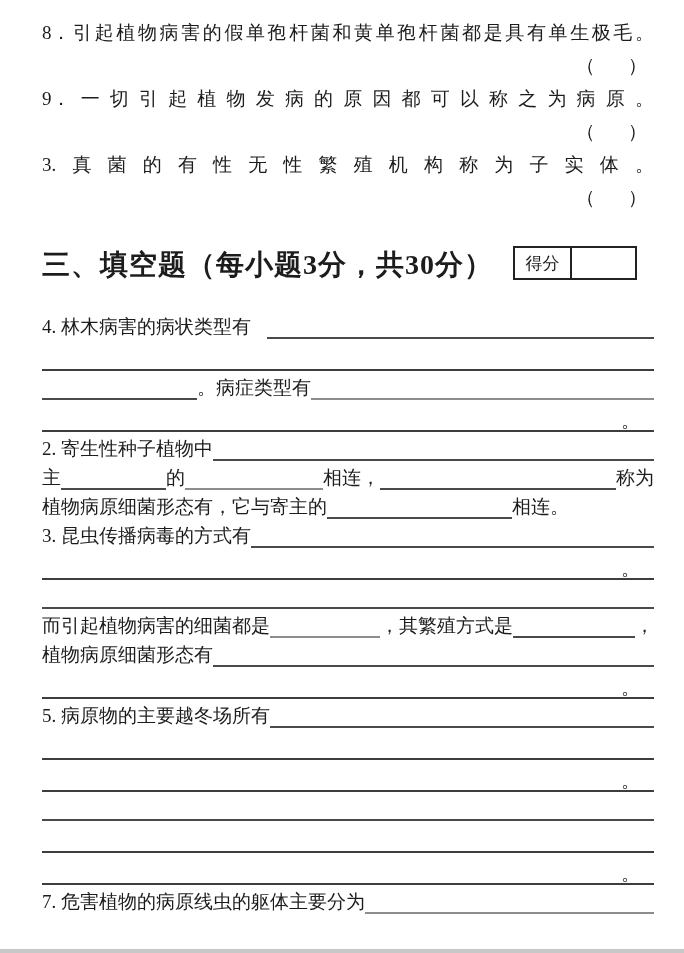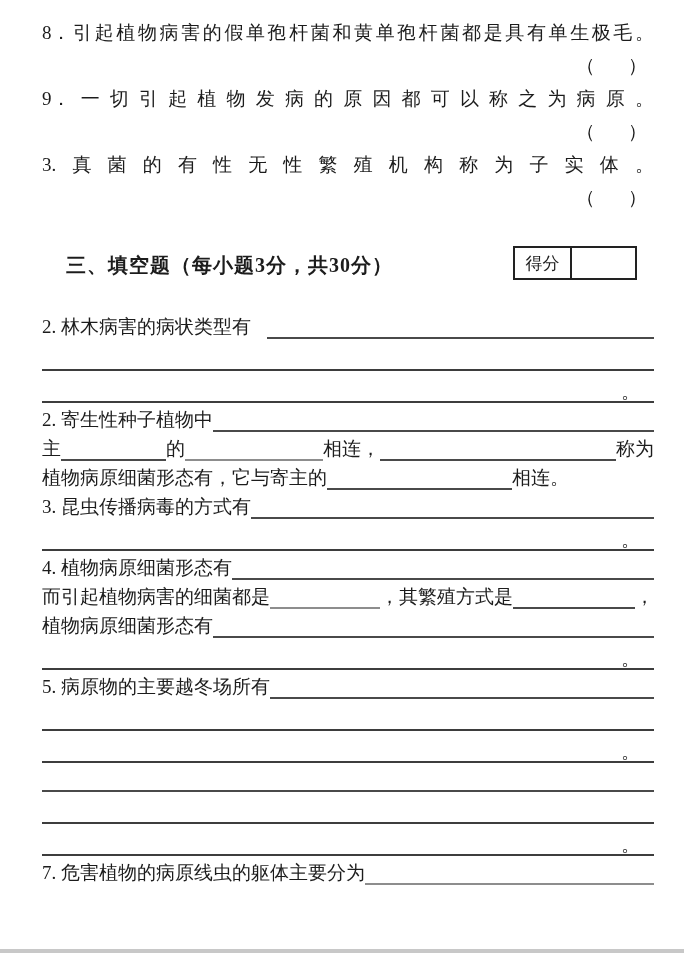--- a/index.html
+++ b/index.html
@@ -27,25 +27,24 @@
     letter-spacing:7px;
     font-size:19px;
   }
   
   .head-row{
     position:relative;
     margin-top:36px;
     height:40px;
   }
   .head-title{
-    font-size:20px;
+    font-size:28px;
     font-weight:700;
     line-height:30px;
     letter-spacing:1px;
-    margin-left:24px;
   }
   .score-box{
     position:absolute;
     top:-4px;right:17px;
     width:124px;height:34px;
     border:2px solid #222222;
     display:flex;
     box-sizing:border-box;
     background:#ffffff;
   }
@@ -194,25 +193,30 @@
   <div class="head-row">
     <div class="head-title">三、填空题（每小题3分，共30分）</div>
     <div class="score-box">
       <div class="score-cell-label">得分</div>
       <div class="score-cell-value"></div>
     </div>
   </div>
 
   <div class="fill" id="fill-section">
       <div class="row q">
-        <span class="seg-text">2. 林木病害的病状类型有</span>
+        <span class="seg-text">4. 林木病害的病状类型有</span>
         <span class="seg-gap" style="width: 16px;"></span>
         <span class="seg-blank grow"></span>
       </div>
       <div class="row rule"></div>
+      <div class="row q">
+        <span class="seg-blank" style="width: 155px;"></span>
+        <span class="seg-text">。病症类型有</span>
+        <span class="seg-blank grow light"></span>
+      </div>
       <div class="row rule-period">
         <span class="period-mark">。</span>
       </div>
       <div class="row q">
         <span class="seg-text">2. 寄生性种子植物中</span>
         <span class="seg-blank grow"></span>
       </div>
       <div class="row q">
         <span class="seg-text">主</span>
         <span class="seg-blank" style="width: 105px;"></span>
@@ -228,21 +232,20 @@
         <span class="seg-text">相连。</span>
       </div>
       <div class="row q">
         <span class="seg-text">3. 昆虫传播病毒的方式有</span>
         <span class="seg-blank grow"></span>
       </div>
       <div class="row rule-period">
         <span class="period-mark">。</span>
       </div>
       <div class="row q">
-        <span class="seg-text">4. 植物病原细菌形态有</span>
         <span class="seg-blank grow"></span>
       </div>
       <div class="row q">
         <span class="seg-text">而引起植物病害的细菌都是</span>
         <span class="seg-blank light" style="width: 110px;"></span>
         <span class="seg-text">，其繁殖方式是</span>
         <span class="seg-blank grow"></span>
         <span class="seg-text">，</span>
       </div>
       <div class="row q">

